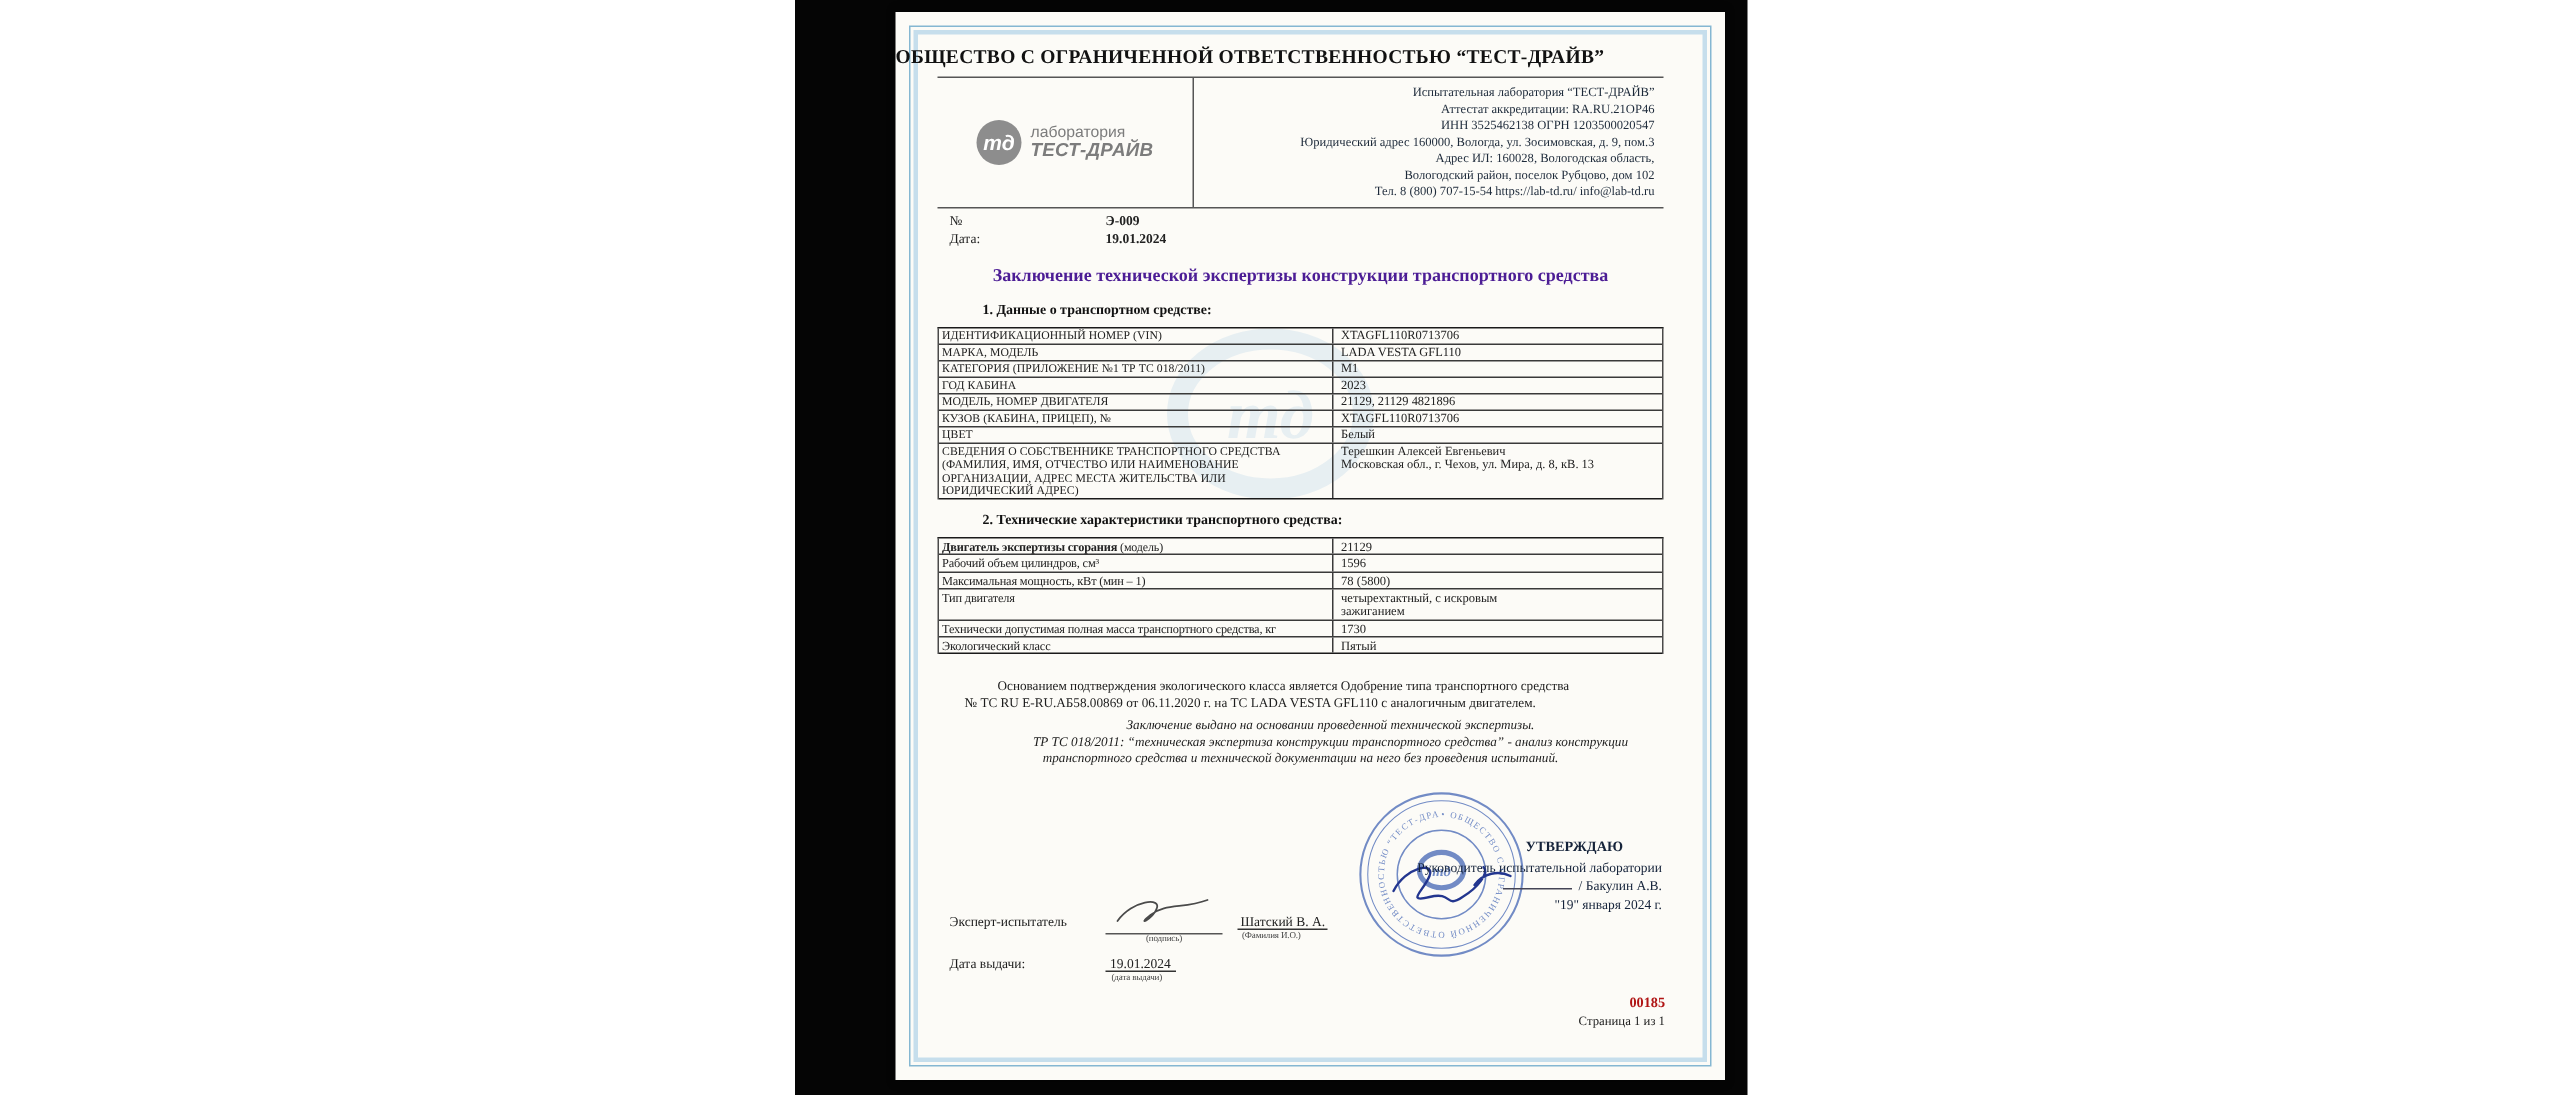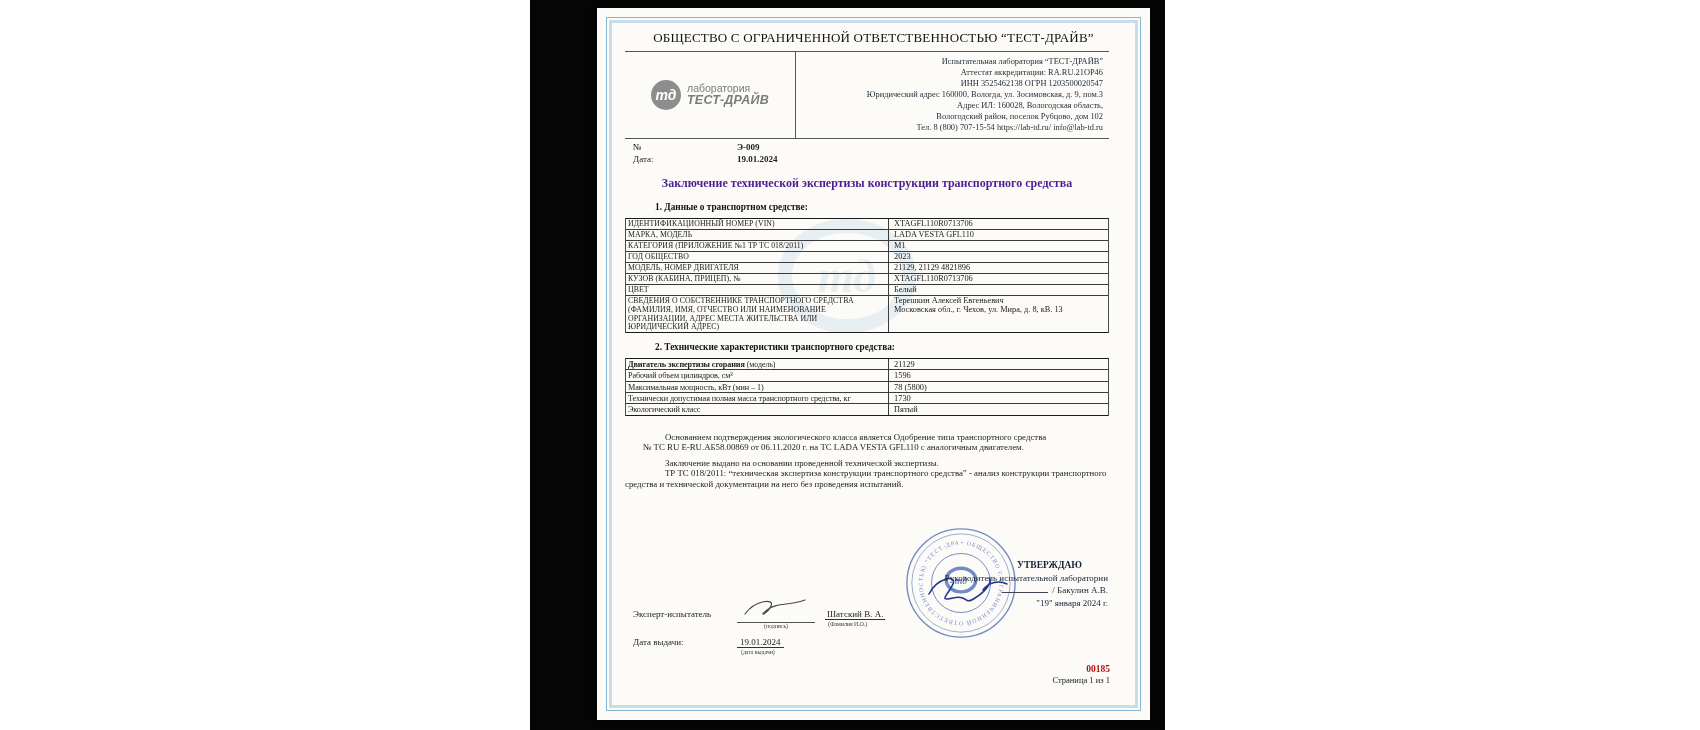--- a/index.html
+++ b/index.html
@@ -3,21 +3,21 @@
 <meta charset="utf-8">
 <style>
   html,body{margin:0;padding:0;width:1700px;height:730px;background:#ffffff;overflow:hidden;
     font-family:"Liberation Serif","DejaVu Serif",serif;color:#222;}
   .photo{position:absolute;left:530px;top:0;width:635px;height:730px;background:#050505;}
   .page{position:absolute;left:67px;top:8px;width:553px;height:712px;background:#fcfbf7;
     box-shadow:0 0 6px rgba(0,0,0,.6);}
   .frame{position:absolute;inset:9px;border:1px solid #85b7d2;pointer-events:none;}
   .frame:before{content:'';position:absolute;inset:2px;border:3px solid #c6deec;}
   
-  .org-title{position:absolute;top:22px;left:0;width:100%;text-align:center;font-weight:normal;
+  .org-title{position:absolute;top:22px;left:0;width:100%;text-align:left;font-weight:bold;
     font-size:13px;letter-spacing:.2px;color:#111;}
   .hdr{position:absolute;top:43px;left:28px;width:484px;height:86px;
     border-top:1px solid #555;border-bottom:1px solid #555;display:flex;}
   .hdr .logocell{width:170px;border-right:1px solid #555;display:flex;align-items:center;justify-content:center;gap:6px;}
   .logo-glyph{width:30px;height:30px;border-radius:50%;background:#8d8d8d;color:#fff;display:flex;
     align-items:center;justify-content:center;font-family:"Liberation Sans",sans-serif;
     font-weight:bold;font-style:italic;font-size:14px;}
   .logo-txt{font-family:"Liberation Sans",sans-serif;color:#7c7c7c;line-height:1.05;}
   .logo-txt .t1{font-size:10.5px;}
   .logo-txt .t2{font-size:12.5px;font-weight:bold;font-style:italic;letter-spacing:.2px;text-align:center;}
@@ -36,21 +36,21 @@
   .td{padding:1px 4px 0 2px;}
   .td.l{width:256px;border-right:1px solid #3a3a3a;font-size:7.8px;line-height:8.8px;
     letter-spacing:.05px;white-space:pre-line;}
   .td.v{flex:1;font-size:8.3px;line-height:8.8px;padding-left:5px;white-space:pre-line;}
   .t2 .td.l{font-size:8.2px;line-height:9.3px;letter-spacing:-.1px;}
   .t2 .td.v{font-size:8.4px;line-height:9.3px;}
   .t2 .note{font-size:8px;}
   .boldlbl [data-field="label"]{font-weight:bold;}
   .para{margin:16px 0 0;padding-left:18px;text-indent:22px;font-size:8.8px;line-height:10.6px;
     white-space:pre-line;color:#1c1c1c;}
-  .para.it{margin:5px 0 0;padding-left:0;text-indent:40px;}
+  .para.it{margin:5px 0 0;padding-left:0;text-indent:40px;font-style:italic;text-align:center;}
   .para.it.two{margin:0;}
   
   .wm{position:absolute;left:170px;top:188px;opacity:.16;pointer-events:none;}
   
   .stamp{position:absolute;left:305px;top:516px;opacity:.85;}
   .stamp-sig{position:absolute;left:326px;top:560px;}
   .approval{position:absolute;right:42px;top:551px;width:215px;text-align:right;
     font-size:9px;line-height:12.5px;color:#15233a;}
   .approval .l1{font-weight:bold;padding-right:26px;font-size:9.5px;}
   .approval .sigline{display:inline-block;width:46px;border-bottom:1px solid #445;margin-right:4px;height:8px;}
@@ -120,21 +120,21 @@
         </div>
           <div class="tr">
           <div class="td l"><span data-field="label">МАРКА, МОДЕЛЬ</span><span class="note" data-field="note"></span></div>
           <div class="td v" data-field="value">LADA VESTA GFL110</div>
         </div>
           <div class="tr">
           <div class="td l"><span data-field="label">КАТЕГОРИЯ (ПРИЛОЖЕНИЕ №1 ТР ТС 018/2011)</span><span class="note" data-field="note"></span></div>
           <div class="td v" data-field="value">M1</div>
         </div>
           <div class="tr">
-          <div class="td l"><span data-field="label">ГОД ОБЩЕСТВО</span><span class="note" data-field="note"></span></div>
+          <div class="td l"><span data-field="label">ГОД КАБИНА</span><span class="note" data-field="note"></span></div>
           <div class="td v" data-field="value">2023</div>
         </div>
           <div class="tr">
           <div class="td l"><span data-field="label">МОДЕЛЬ, НОМЕР ДВИГАТЕЛЯ</span><span class="note" data-field="note"></span></div>
           <div class="td v" data-field="value">21129, 21129 4821896</div>
         </div>
           <div class="tr">
           <div class="td l"><span data-field="label">КУЗОВ (КАБИНА, ПРИЦЕП), №</span><span class="note" data-field="note"></span></div>
           <div class="td v" data-field="value">XTAGFL110R0713706</div>
         </div>
@@ -158,20 +158,25 @@
           <div class="td l"><span data-field="label">Двигатель экспертизы сгорания</span><span class="note" data-field="note"> (модель)</span></div>
           <div class="td v" data-field="value">21129</div>
         </div>
           <div class="tr">
           <div class="td l"><span data-field="label">Рабочий объем цилиндров, см³</span><span class="note" data-field="note"></span></div>
           <div class="td v" data-field="value">1596</div>
         </div>
           <div class="tr">
           <div class="td l"><span data-field="label">Максимальная мощность, кВт (мин – 1)</span><span class="note" data-field="note"></span></div>
           <div class="td v" data-field="value">78 (5800)</div>
+        </div>
+          <div class="tr">
+          <div class="td l"><span data-field="label">Тип двигателя</span><span class="note" data-field="note"></span></div>
+          <div class="td v" data-field="value">четырехтактный, с искровым
+зажиганием</div>
         </div>
           <div class="tr">
           <div class="td l"><span data-field="label">Технически допустимая полная масса транспортного средства, кг</span><span class="note" data-field="note"></span></div>
           <div class="td v" data-field="value">1730</div>
         </div>
           <div class="tr">
           <div class="td l"><span data-field="label">Экологический класс</span><span class="note" data-field="note"></span></div>
           <div class="td v" data-field="value">Пятый</div>
         </div>
         </div>

